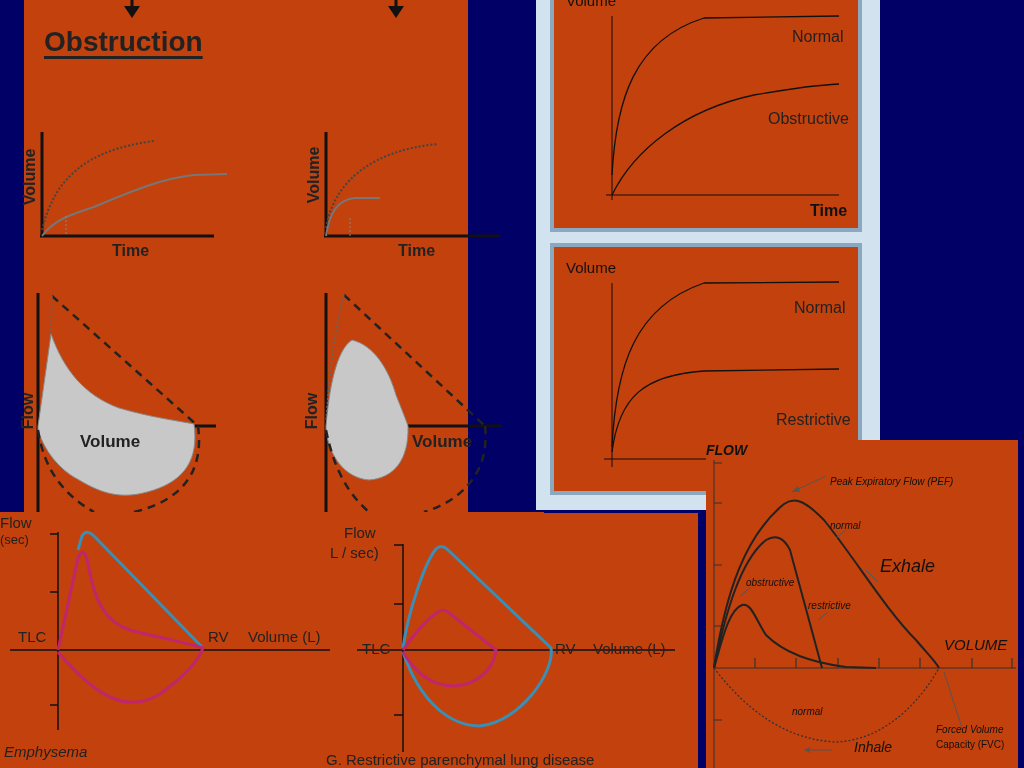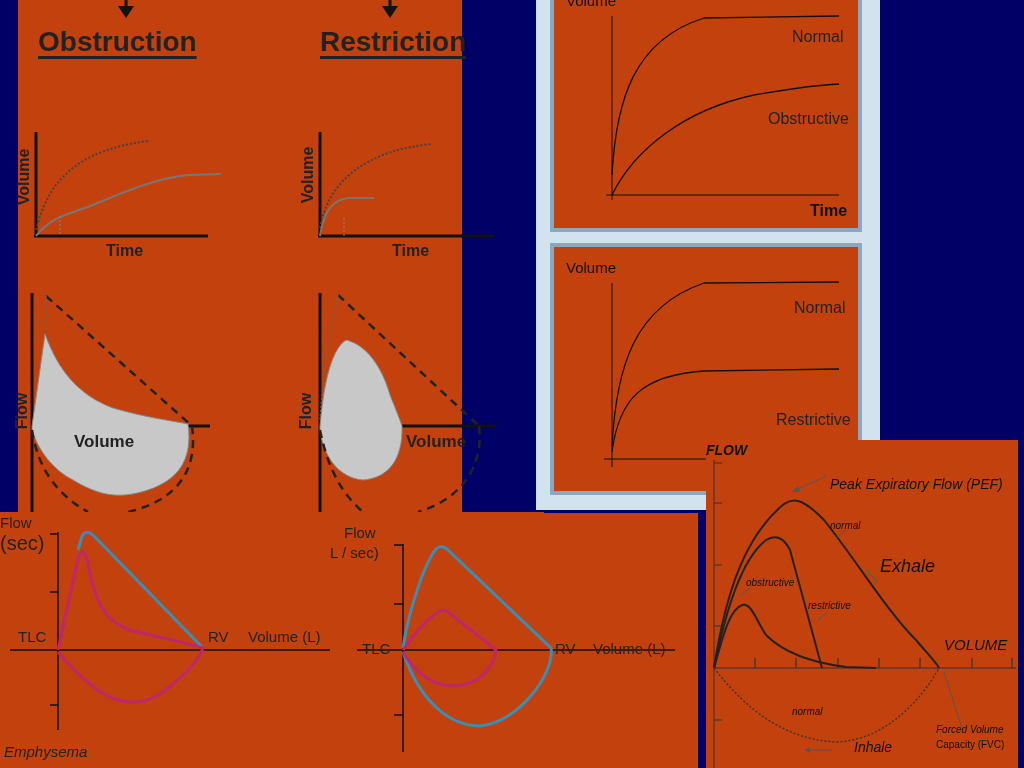--- a/index.html
+++ b/index.html
@@ -5,21 +5,21 @@
   html, body { margin:0; padding:0; }
   body { width:1024px; height:768px; background:#000066; position:relative; overflow:hidden; font-family:"Liberation Sans", sans-serif; }
   .abs { position:absolute; }
   .panel-white { background:#c2410c; }
   .heading { font-family:"Liberation Sans", sans-serif; font-weight:bold; font-size:28px; color:#222; text-decoration:underline; text-decoration-thickness:3px; text-underline-offset:5px; }
   .caption { font-family:"Liberation Sans", sans-serif; font-size:15px; color:#222; }
 </style>
 </head>
 <body>
 
-<div class="abs panel-white" style="left:18px; top:0; width:444px; height:512px;">
+<div class="abs panel-white" style="left:24px; top:0; width:444px; height:512px;">
   <svg width="506" height="512" style="position:absolute;left:0;top:0">
 
     <path d="M108,0 L108,6" stroke="#111" stroke-width="3"></path>
     <polygon points="100,6 116,6 108,18" fill="#111"></polygon>
     <path d="M372,0 L372,6" stroke="#111" stroke-width="3"></path>
     <polygon points="364,6 380,6 372,18" fill="#111"></polygon>
 
     <line x1="18" y1="132" x2="18" y2="237" stroke="#111" stroke-width="3"></line>
     <line x1="16" y1="236" x2="190" y2="236" stroke="#111" stroke-width="3"></line>
     <path d="M18,230 C30,180 60,150 130,141" stroke="#444" stroke-width="2" stroke-dasharray="2,2" fill="none"></path>
@@ -41,21 +41,20 @@
 
     <line x1="302" y1="293" x2="302" y2="512" stroke="#111" stroke-width="3"></line>
     <line x1="302" y1="426" x2="478" y2="426" stroke="#111" stroke-width="3"></line>
     <path d="M302,426 C305,390 312,350 328,340 C350,345 365,370 372,395 C378,410 382,420 384,426 C385,460 370,478 345,480 C320,478 305,455 302,430 Z" fill="#c8c8c8" stroke="#888" stroke-width="1"></path>
     <path d="M320,295 L461,426" stroke="#222" stroke-width="2.5" stroke-dasharray="8,6" fill="none"></path>
     <path d="M320,295 C310,330 305,380 302,420" stroke="#666" stroke-width="1.5" stroke-dasharray="2,2" fill="none"></path>
     <path d="M461,426 C466,470 440,500 400,512 M302,430 C310,470 325,495 345,512" stroke="#222" stroke-width="2.5" stroke-dasharray="8,6" fill="none"></path>
   </svg>
 
   <div class="abs heading" style="left:20px; top:26px;">Obstruction</div>
-  <div class="abs heading" style="left:302px; top:26px;">Restriction</div>
 
   <div class="abs" style="left:-22px; top:168px; transform:rotate(-90deg); font-weight:bold; font-size:16px; color:#222;">Volume</div>
   <div class="abs" style="left:88px; top:242px; font-weight:bold; font-size:16px; color:#222;">Time</div>
   <div class="abs" style="left:262px; top:166px; transform:rotate(-90deg); font-weight:bold; font-size:16px; color:#222;">Volume</div>
   <div class="abs" style="left:374px; top:242px; font-weight:bold; font-size:16px; color:#222;">Time</div>
 
   <div class="abs" style="left:-14px; top:402px; transform:rotate(-90deg); font-weight:bold; font-size:16px; color:#222;">Flow</div>
   <div class="abs" style="left:56px; top:432px; font-weight:bold; font-size:17px; color:#222;">Volume</div>
   <div class="abs" style="left:270px; top:402px; transform:rotate(-90deg); font-weight:bold; font-size:16px; color:#222;">Flow</div>
   <div class="abs" style="left:388px; top:432px; font-weight:bold; font-size:17px; color:#222;">Volume</div>
@@ -102,31 +101,32 @@
     <line x1="403" y1="32" x2="403" y2="240" stroke="#111" stroke-width="1.5"></line>
     <line x1="394" y1="33" x2="403" y2="33" stroke="#111" stroke-width="1.5"></line>
     <line x1="394" y1="92" x2="403" y2="92" stroke="#111" stroke-width="1.5"></line>
     <line x1="394" y1="203" x2="403" y2="203" stroke="#111" stroke-width="1.5"></line>
     <line x1="357" y1="138" x2="675" y2="138" stroke="#111" stroke-width="1.5"></line>
     <path d="M403,136 C408,100 425,50 436,37 C440,33 444,34 448,38 L551,136 C555,160 520,210 480,214 C450,214 420,190 403,140" stroke="#3a8fb7" stroke-width="3" fill="none"></path>
     <path d="M403,138 C415,120 430,105 438,100 C442,97 445,98 448,100 L496,138 C494,155 480,172 455,174 C430,174 415,160 403,140" stroke="#c0256e" stroke-width="3" fill="none"></path>
   </svg>
 
   <div class="abs" style="left:0; top:2px; font-size:15px; color:#222;">Flow</div>
-  <div class="abs" style="left:0; top:20px; font-size:20px; color:#222;">(sec)</div>
+  <div class="abs" style="left:0; top:20px; font-size:13px; color:#222;">(sec)</div>
   <div class="abs" style="left:18px; top:116px; font-size:15px; color:#222;">TLC</div>
   <div class="abs" style="left:208px; top:116px; font-size:15px; color:#222;">RV</div>
   <div class="abs" style="left:248px; top:116px; font-size:15px; color:#222;">Volume (L)</div>
   <div class="abs caption" style="left:4px; top:231px;font-style:italic;">Emphysema</div>
 
   <div class="abs" style="left:344px; top:12px; font-size:15px; color:#222;">Flow</div>
   <div class="abs" style="left:330px; top:32px; font-size:15px; color:#222;">L / sec)</div>
   <div class="abs" style="left:362px; top:128px; font-size:15px; color:#222;">TLC</div>
   <div class="abs" style="left:555px; top:128px; font-size:15px; color:#222;">RV</div>
   <div class="abs" style="left:593px; top:128px; font-size:15px; color:#222;">Volume (L)</div>
+  <div class="abs caption" style="left:326px; top:239px;">G. Restrictive parenchymal lung disease</div>
 </div>
 
 <div class="abs" style="left:698px; top:512px; width:8px; height:256px; background:#000066;"></div>
 <div class="abs" style="left:544px; top:510px; width:162px; height:3px; background:#000066;"></div>
 
 <div class="abs panel-white" style="left:706px; top:440px; width:312px; height:328px;">
   <svg width="312" height="328" style="position:absolute;left:0;top:0">
     <line x1="8" y1="20" x2="8" y2="328" stroke="#333" stroke-width="1"></line>
     <line x1="8" y1="23" x2="16" y2="23" stroke="#333"></line>
     <line x1="8" y1="63" x2="16" y2="63" stroke="#333"></line>
@@ -151,21 +151,21 @@
     <polygon points="86,52 92,46 94,52" fill="#555"></polygon>
     <line x1="140" y1="90" x2="130" y2="98" stroke="#555" stroke-width="1"></line>
     <line x1="44" y1="148" x2="34" y2="156" stroke="#555" stroke-width="1"></line>
     <line x1="122" y1="172" x2="112" y2="180" stroke="#555" stroke-width="1"></line>
     <line x1="160" y1="130" x2="172" y2="142" stroke="#555" stroke-width="1"></line>
     <line x1="256" y1="288" x2="238" y2="232" stroke="#555" stroke-width="1"></line>
     <line x1="126" y1="310" x2="100" y2="310" stroke="#555" stroke-width="1"></line>
     <polygon points="98,310 104,307 104,313" fill="#555"></polygon>
   </svg>
   <div class="abs" style="left:0; top:2px; font-style:italic; font-weight:bold; font-size:14px; color:#111;">FLOW</div>
-  <div class="abs" style="left:124px; top:36px; font-style:italic; font-size:14px; color:#111;">Peak Expiratory Flow (PEF)</div>
+  <div class="abs" style="left:124px; top:36px; font-style:italic; font-size:10px; color:#111;">Peak Expiratory Flow (PEF)</div>
   <div class="abs" style="left:124px; top:80px; font-style:italic; font-size:10px; color:#111;">normal</div>
   <div class="abs" style="left:174px; top:116px; font-style:italic; font-size:18px; color:#111;">Exhale</div>
   <div class="abs" style="left:40px; top:137px; font-style:italic; font-size:10px; color:#111;">obstructive</div>
   <div class="abs" style="left:102px; top:160px; font-style:italic; font-size:10px; color:#111;">restrictive</div>
   <div class="abs" style="left:238px; top:196px; font-style:italic; font-size:15px; color:#111;">VOLUME</div>
   <div class="abs" style="left:86px; top:266px; font-style:italic; font-size:10px; color:#111;">normal</div>
   <div class="abs" style="left:148px; top:299px; font-style:italic; font-size:14px; color:#111;">Inhale</div>
   <div class="abs" style="left:230px; top:284px; font-style:italic; font-size:10px; color:#111;">Forced Volume</div>
   <div class="abs" style="left:230px; top:299px; font-size:10px; color:#111;">Capacity (FVC)</div>
 </div>

